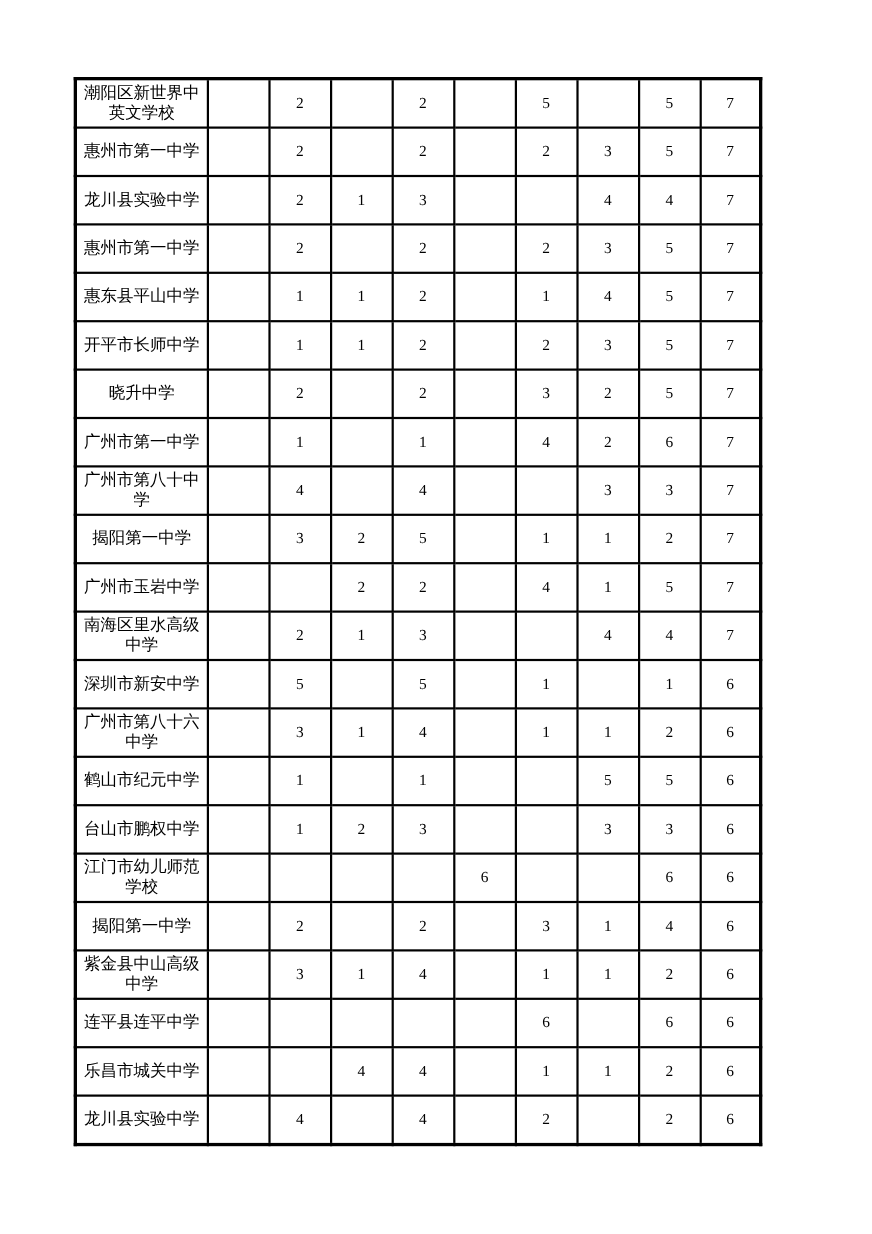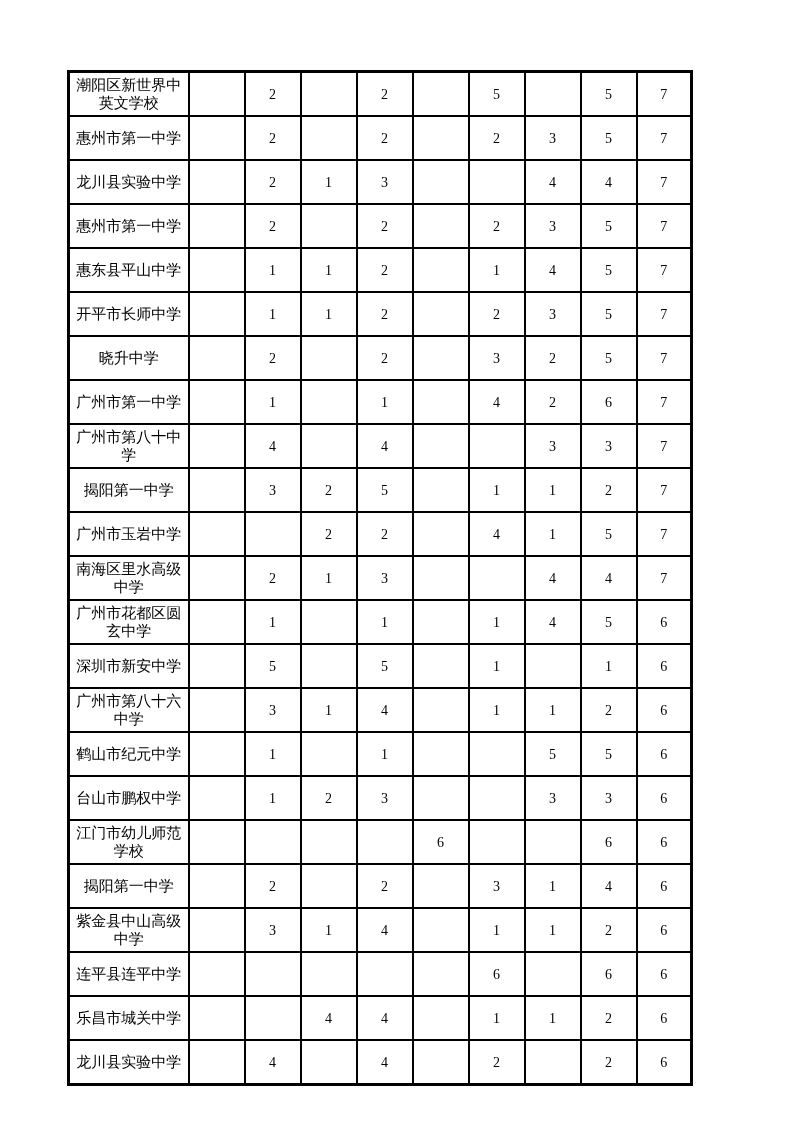--- a/index.html
+++ b/index.html
@@ -202,32 +202,20 @@
           <td>2</td>
           <td>1</td>
           <td>3</td>
           <td></td>
           <td></td>
           <td>4</td>
           <td>4</td>
           <td>7</td>
         </tr>
         <tr>
-          <td class="name">广州市花都区圆玄中学</td>
-          <td></td>
-          <td>1</td>
-          <td></td>
-          <td>1</td>
-          <td></td>
-          <td>1</td>
-          <td>4</td>
-          <td>5</td>
-          <td>6</td>
-        </tr>
-        <tr>
           <td class="name">深圳市新安中学</td>
           <td></td>
           <td>5</td>
           <td></td>
           <td>5</td>
           <td></td>
           <td>1</td>
           <td></td>
           <td>1</td>
           <td>6</td>

